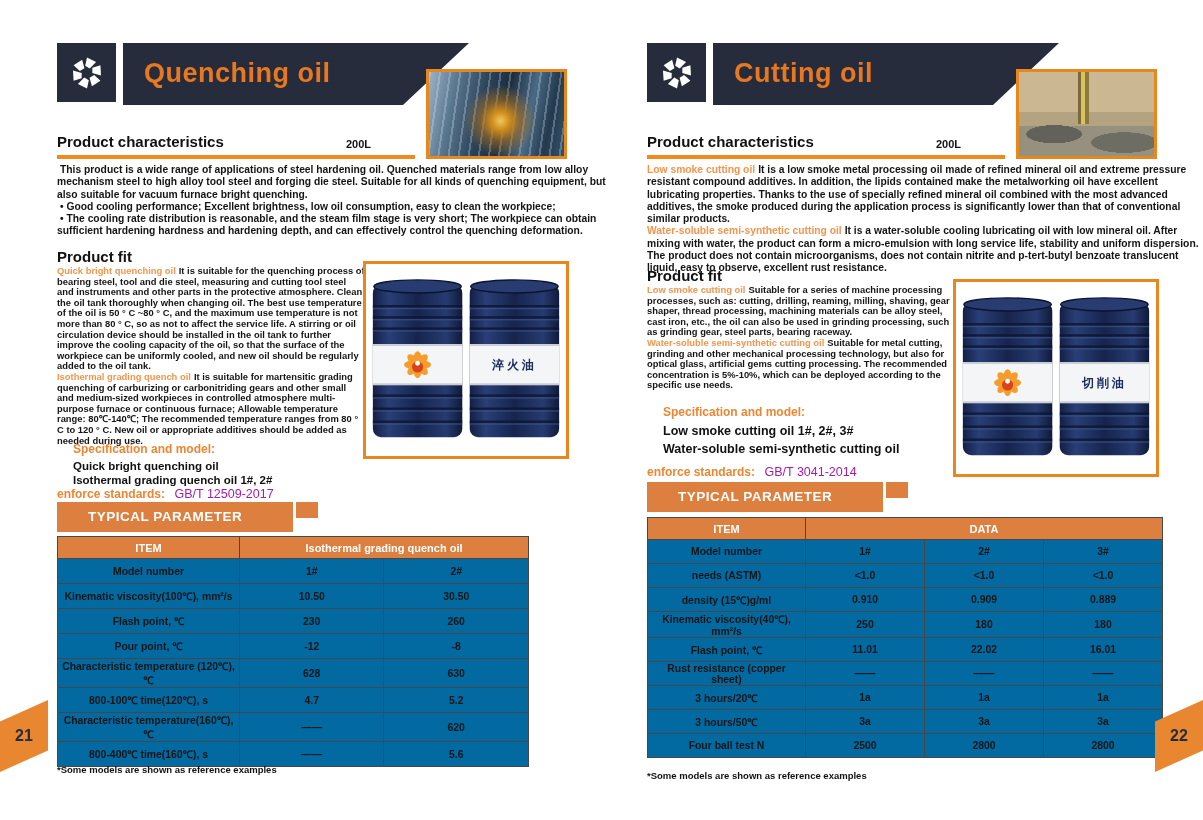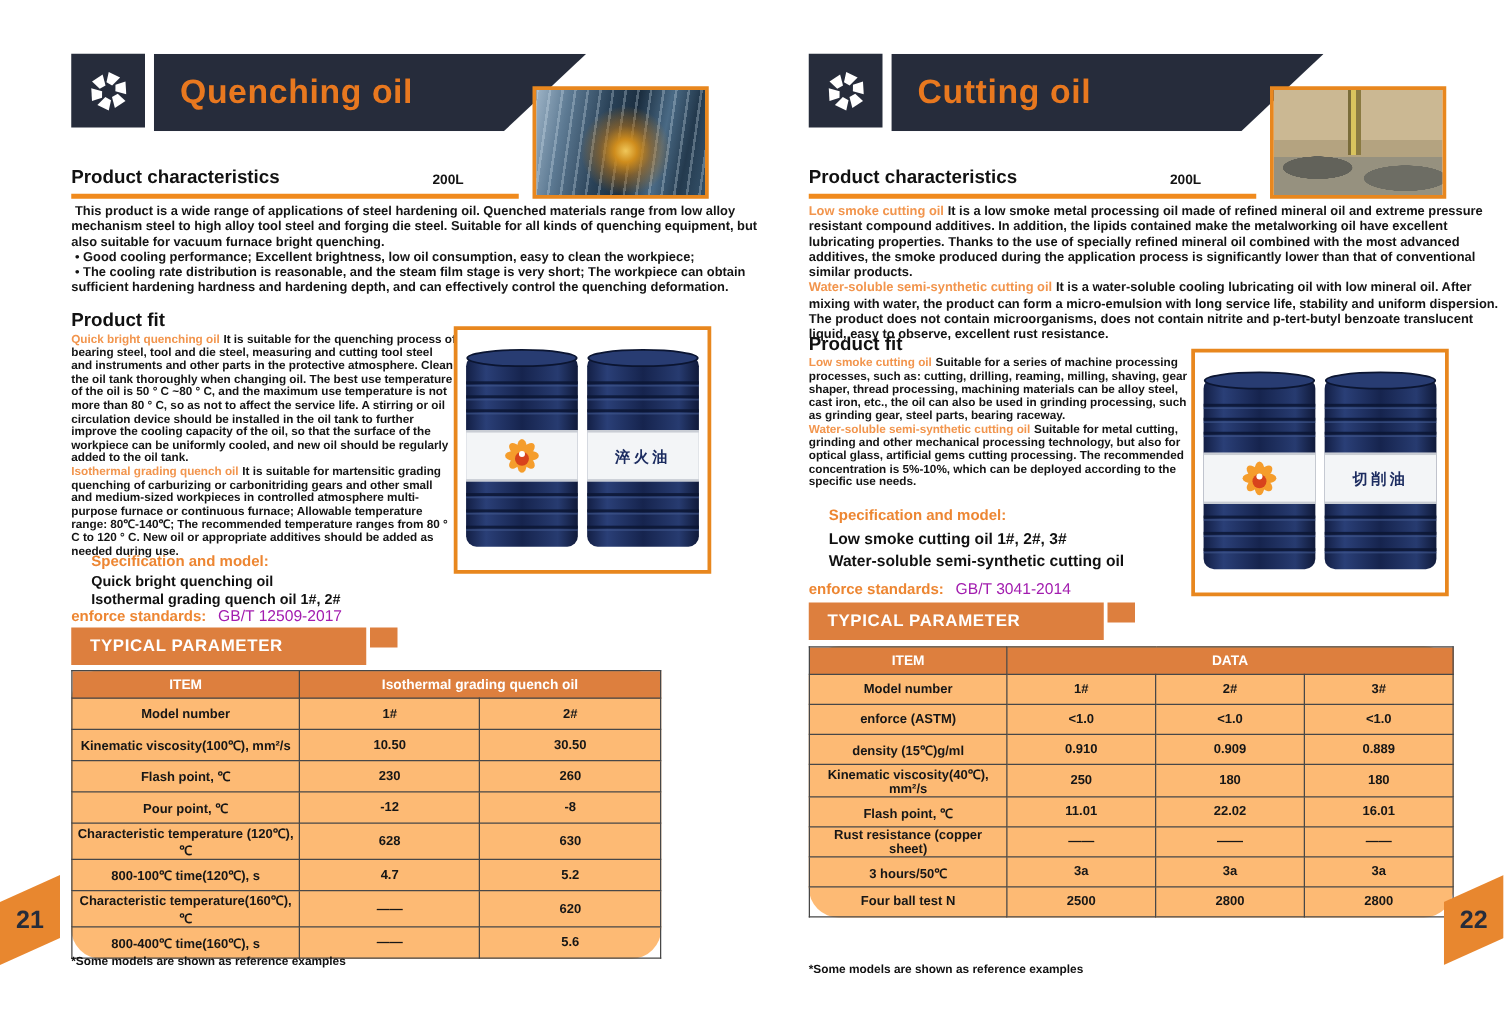--- a/index.html
+++ b/index.html
@@ -77,48 +77,48 @@
   .pg-a .spec-model { font-size:11.5px; line-height:14px; }
   .pg-b .spec-model { font-size:12.5px; line-height:18px; }
   .enforce { position:absolute; left:0; }
   .pg-a .enforce { top:441px; } .pg-b .enforce { top:419px; }
   .enforce-label { font-size:12px; font-weight:bold; color:#ED8632; }
   .enforce-value { font-size:12.5px; font-weight:normal; color:#a21caf; margin-left:5px; }
 
   
   .param-banner {
     position:absolute; left:0; width:236px; height:30px; background:#DD7F3E;
-    color:#fff; font-size:13.5px; font-weight:bold; line-height:30px; padding-left:15px;
+    color:#fff; font-size:13.5px; font-weight:bold; line-height:30px; padding-left:31px;
     letter-spacing:0.5px;
   }
   .param-banner::after {
     content:""; position:absolute; left:239px; top:0; width:22px; height:16px; background:#DD7F3E;
   }
   .pg-a .param-banner { top:459px; } .pg-b .param-banner { top:439px; }
 
-  .param-table { position:absolute; left:0; border-collapse:collapse; background:#fdba74;border-radius:24px; }
+  .param-table { position:absolute; left:0; border-collapse:collapse; background:#0369a1; }
   .pg-a .param-table { top:493px; width:472px; }
   .pg-b .param-table { top:474px; width:516px; }
   .param-table th, .param-table td { border:1px solid #474747; text-align:center; vertical-align:middle; }
   .param-table th { background:#DD7F3E; color:#fff; font-size:11px; font-weight:bold; height:22px; }
   .param-table td { font-size:10.4px; font-weight:bold; color:#161616; padding:0 4px; }
   .pg-a .param-table td { height:25px; }
   .pg-b .param-table td { height:24px; }
   .pg-a .param-table th:first-child { width:182px; }
   .pg-b .param-table th:first-child { width:158px; }
 
   .footnote { position:absolute; left:0; font-size:9.5px; font-weight:bold; color:#111; }
   .pg-a .footnote { top:721px; } .pg-b .footnote { top:727px; }
 
   
   .page-tag {
     position:absolute; top:700px; width:48px; height:72px; background:#E8872F;
     clip-path:polygon(0 30%, 100% 0, 100% 70%, 0 100%);
     display:flex; align-items:center; justify-content:center;
-    font-size:20px; font-weight:bold; color:#262c3b;
+    font-size:16px; font-weight:bold; color:#262c3b;
   }
   .tag-left { left:0; }
   .tag-right { left:1155px; }
 </style>
 </head>
 <body>
 
 <section class="page pg-a">
   <div class="hdr-square">
     <svg width="40" height="40" viewBox="0 0 44 44">
@@ -423,21 +423,21 @@
         </tr>
       </thead>
       <tbody>
         <tr>
           <td>Model number</td>
           <td>1#</td>
           <td>2#</td>
           <td>3#</td>
         </tr>
         <tr>
-          <td>enforce (ASTM)</td>
+          <td>needs (ASTM)</td>
           <td>&lt;1.0</td>
           <td>&lt;1.0</td>
           <td>&lt;1.0</td>
         </tr>
         <tr>
           <td>density (15℃)g/ml</td>
           <td>0.910</td>
           <td>0.909</td>
           <td>0.889</td>
         </tr>
@@ -453,20 +453,26 @@
           <td>22.02</td>
           <td>16.01</td>
         </tr>
         <tr>
           <td>Rust resistance (copper sheet)</td>
           <td>——</td>
           <td>——</td>
           <td>——</td>
         </tr>
         <tr>
+          <td>3 hours/20℃</td>
+          <td>1a</td>
+          <td>1a</td>
+          <td>1a</td>
+        </tr>
+        <tr>
           <td>3 hours/50℃</td>
           <td>3a</td>
           <td>3a</td>
           <td>3a</td>
         </tr>
         <tr>
           <td>Four ball test N</td>
           <td>2500</td>
           <td>2800</td>
           <td>2800</td>

